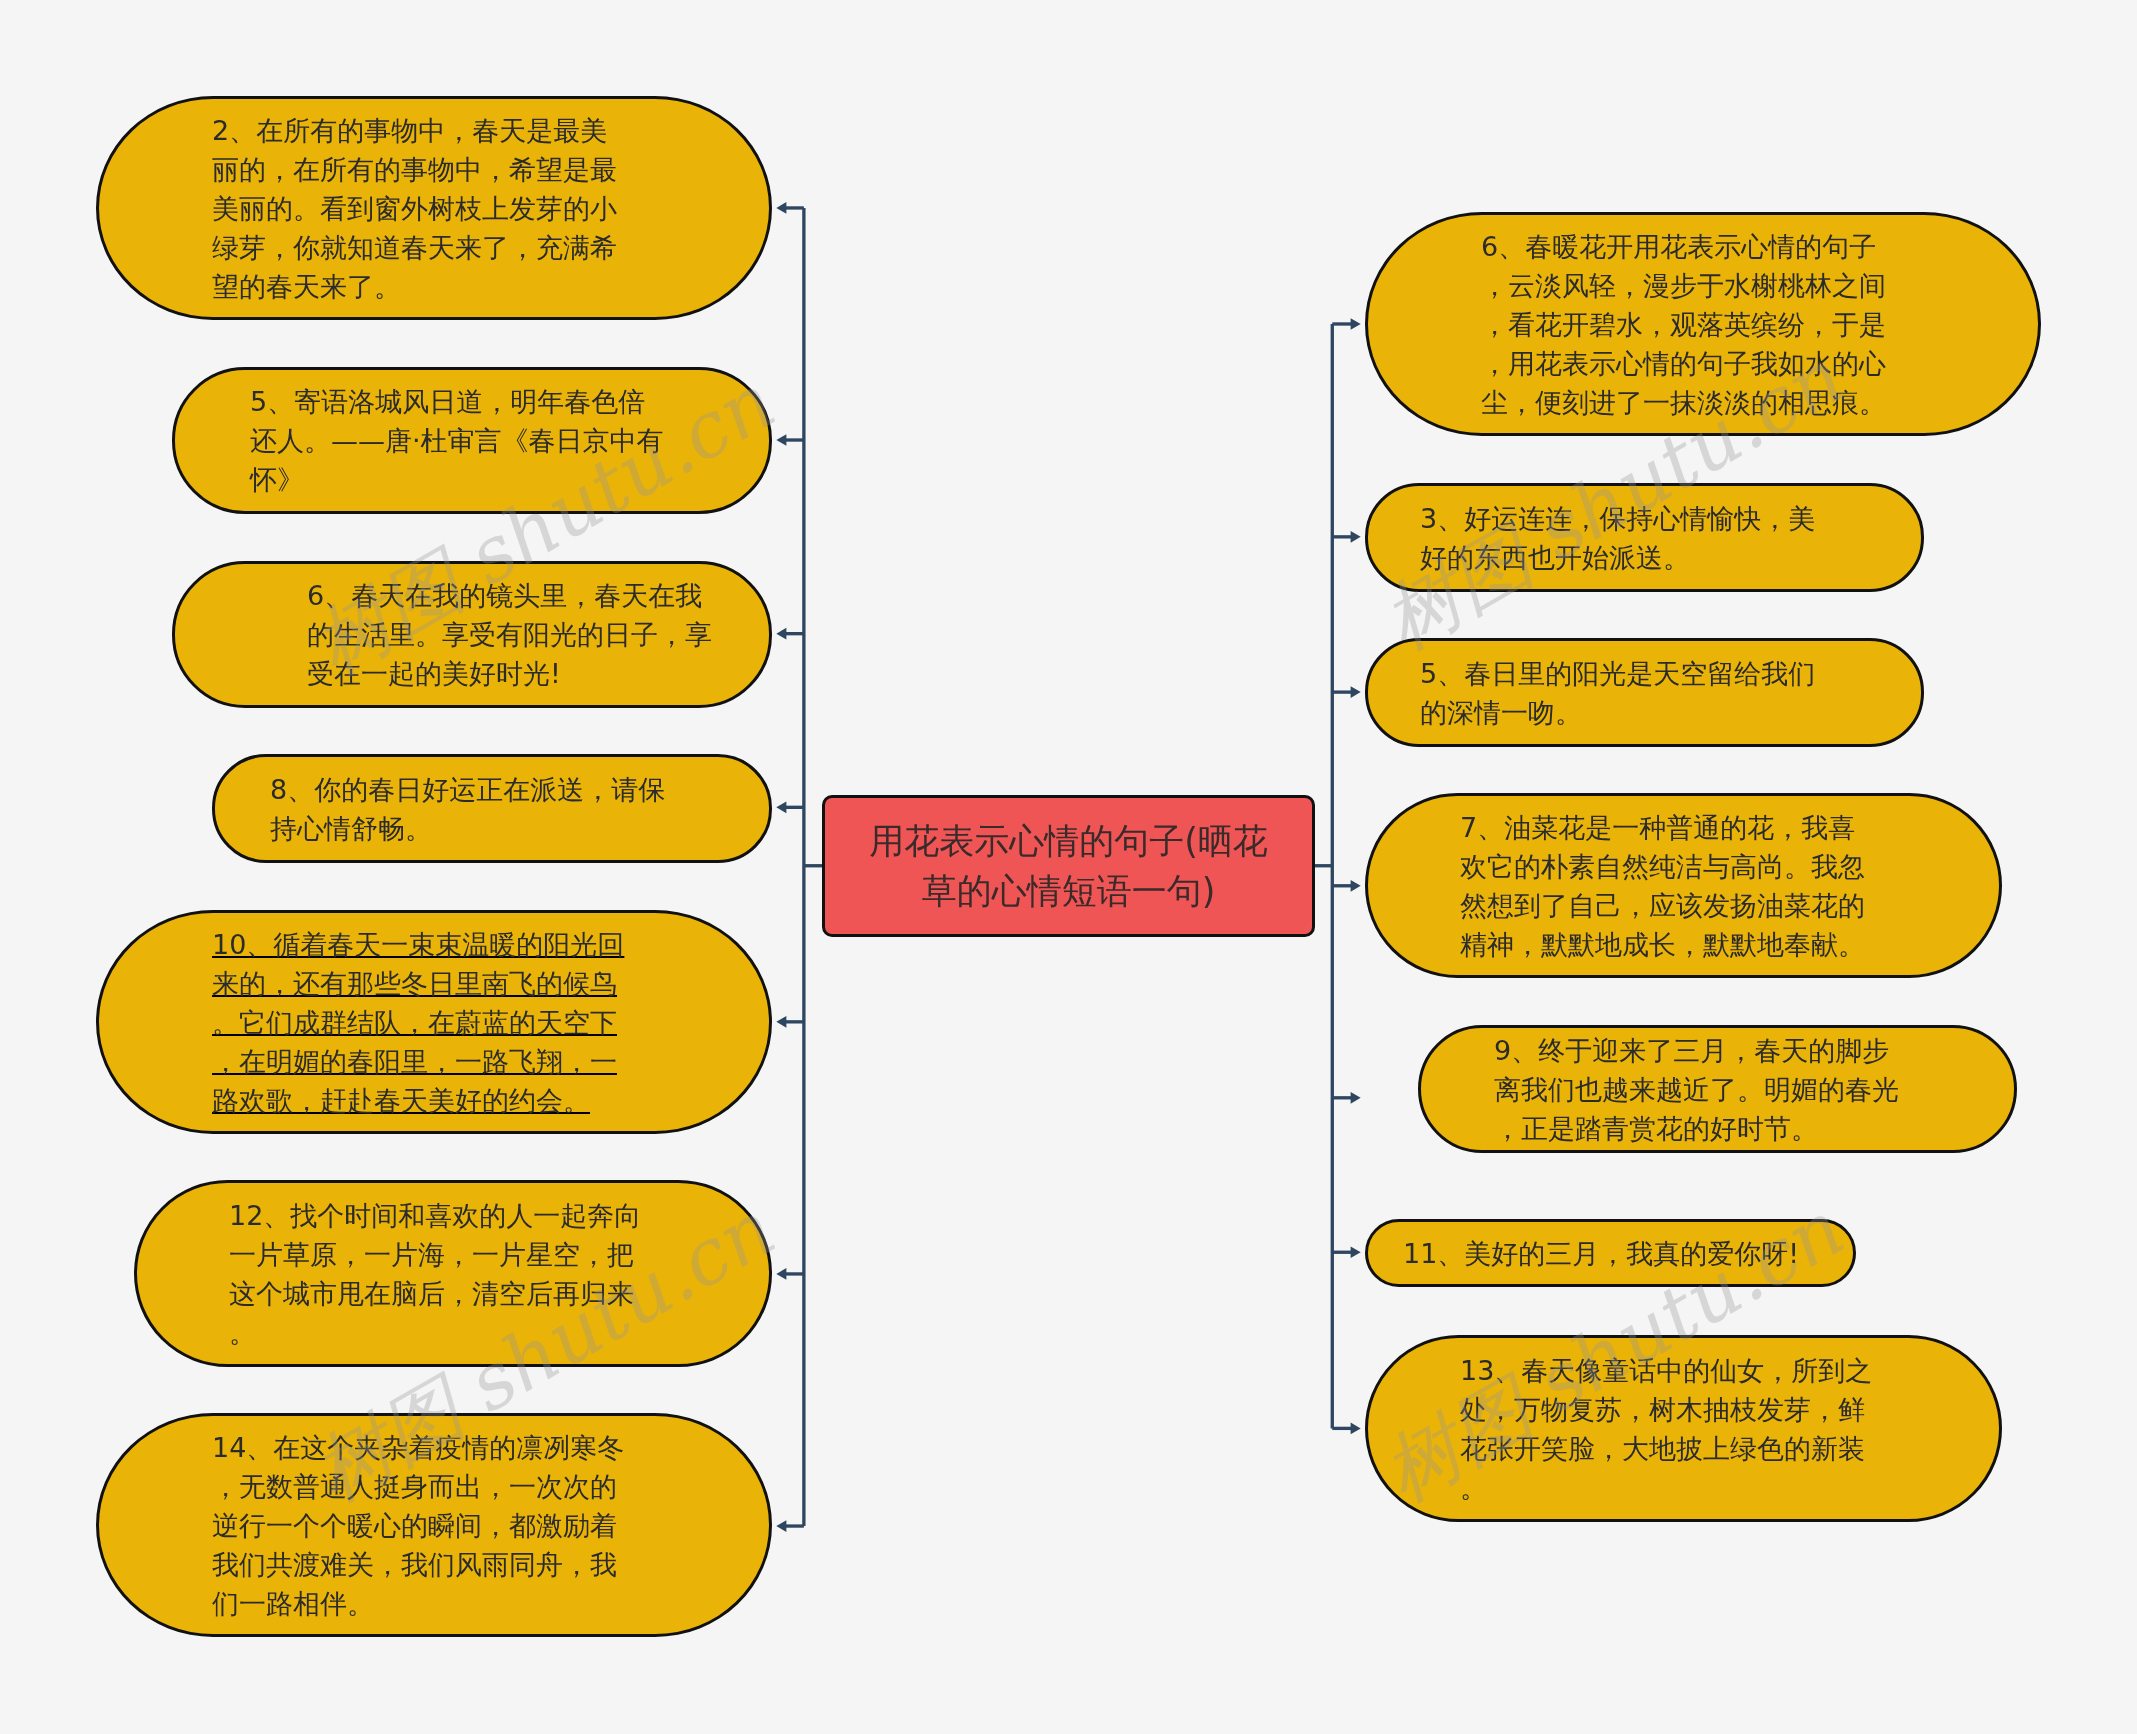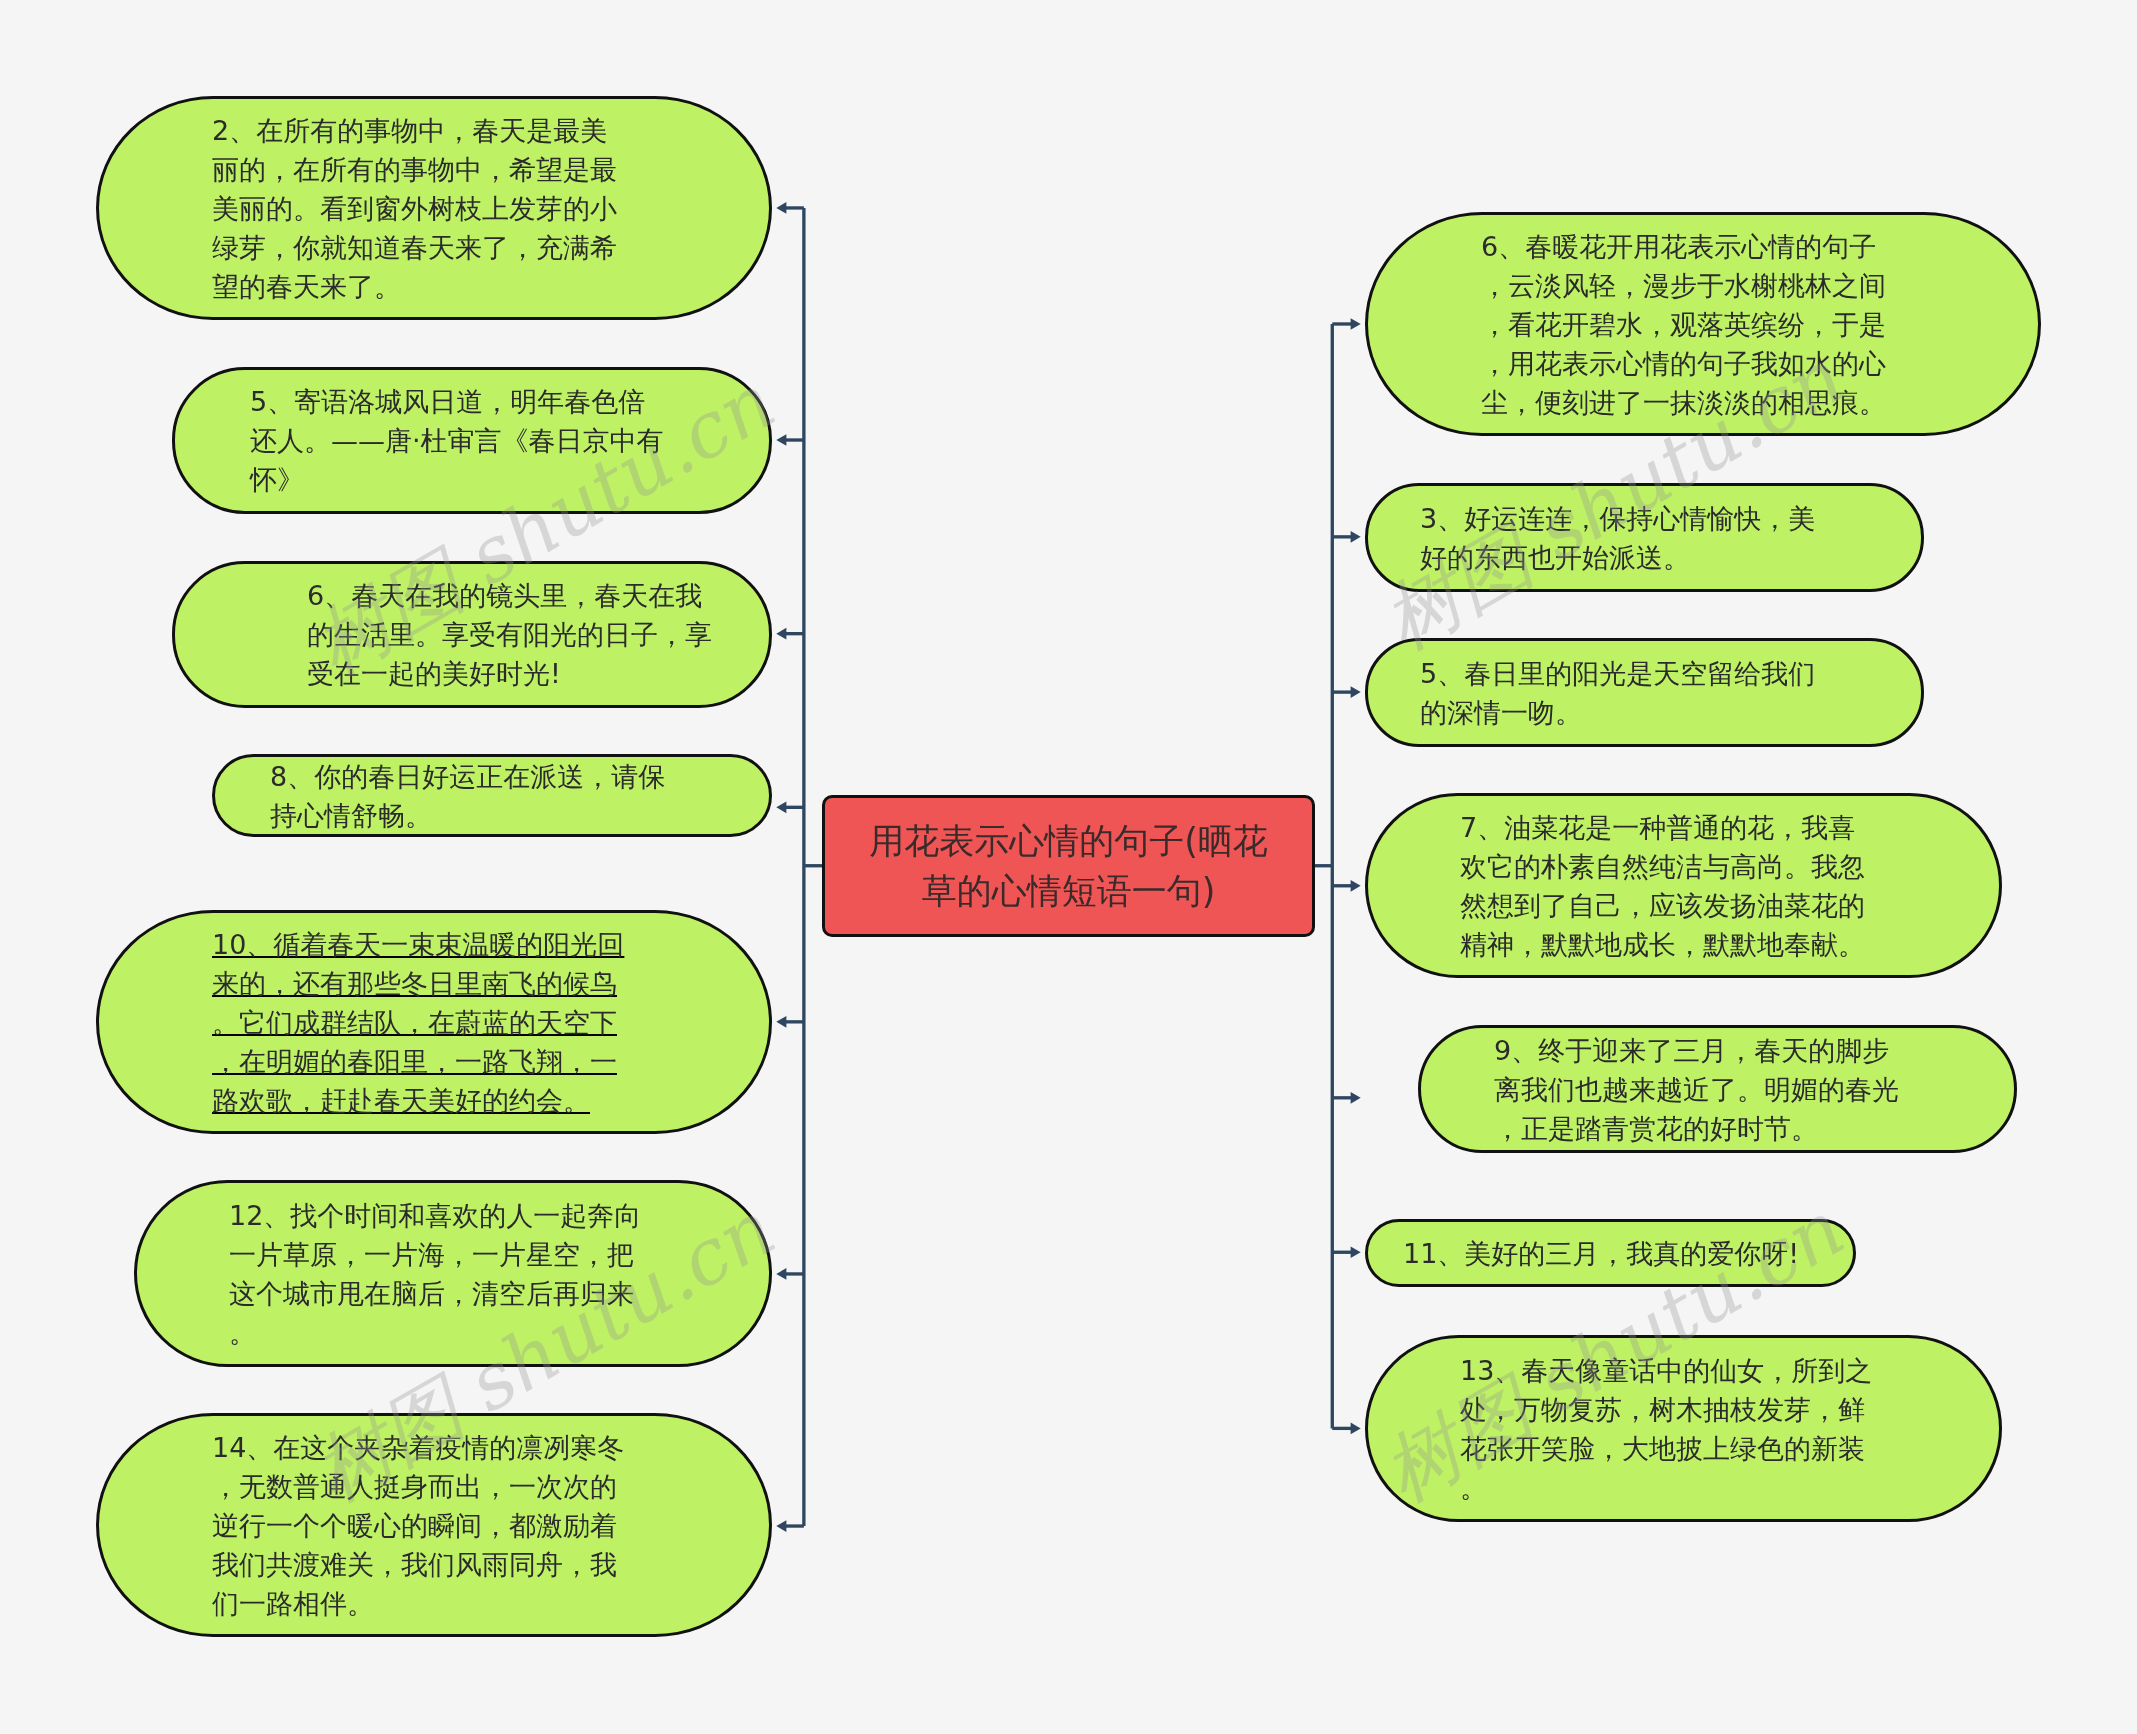--- a/index.html
+++ b/index.html
@@ -5,21 +5,21 @@
   html, body { margin: 0; padding: 0; }
   body {
     width: 2137px; height: 1734px; position: relative; overflow: hidden;
     background: #f5f5f5;
     font-family: "DejaVu Sans", "Liberation Sans", sans-serif;
   }
   .canvas { position: absolute; left: 0; top: 0; width: 2137px; height: 1734px; }
   svg.connectors { position: absolute; left: 0; top: 0; width: 2137px; height: 1734px; z-index: 1; }
   .node {
     position: absolute; box-sizing: border-box;
-    background: #bef264;
+    background: #eab308;
     border: 3.3px solid #111;
     border-radius: 117px / 50%;
     display: flex; align-items: center;
     z-index: 2;
   }
   .node .txt {
     color: #2b2b2b;
     font-size: 27px;
     line-height: 39px;
     white-space: pre-line;
@@ -126,21 +126,21 @@
 还人。——唐·杜审言《春日京中有
 怀》</div>
   </div>
 
   <div class="node" style="left:172px; top:561px; width:600px; height:147px; padding-left:75px; border-radius:73px;justify-content:center;">
     <div class="txt">6、春天在我的镜头里，春天在我
 的生活里。享受有阳光的日子，享
 受在一起的美好时光!</div>
   </div>
 
-  <div class="node" style="left:212px; top:754px; width:560px; height:83px; padding-left:55px; border-radius:54px;">
+  <div class="node" style="left:212px; top:754px; width:560px; height:109px; padding-left:55px; border-radius:54px;">
     <div class="txt">8、你的春日好运正在派送，请保
 持心情舒畅。</div>
   </div>
 
   <div class="node" style="left:96px; top:910px; width:676px; height:224px; padding-left:113px;text-decoration:underline;">
     <div class="txt">10、循着春天一束束温暖的阳光回
 来的，还有那些冬日里南飞的候鸟
 。它们成群结队，在蔚蓝的天空下
 ，在明媚的春阳里，一路飞翔，一
 路欢歌，赶赴春天美好的约会。</div>

